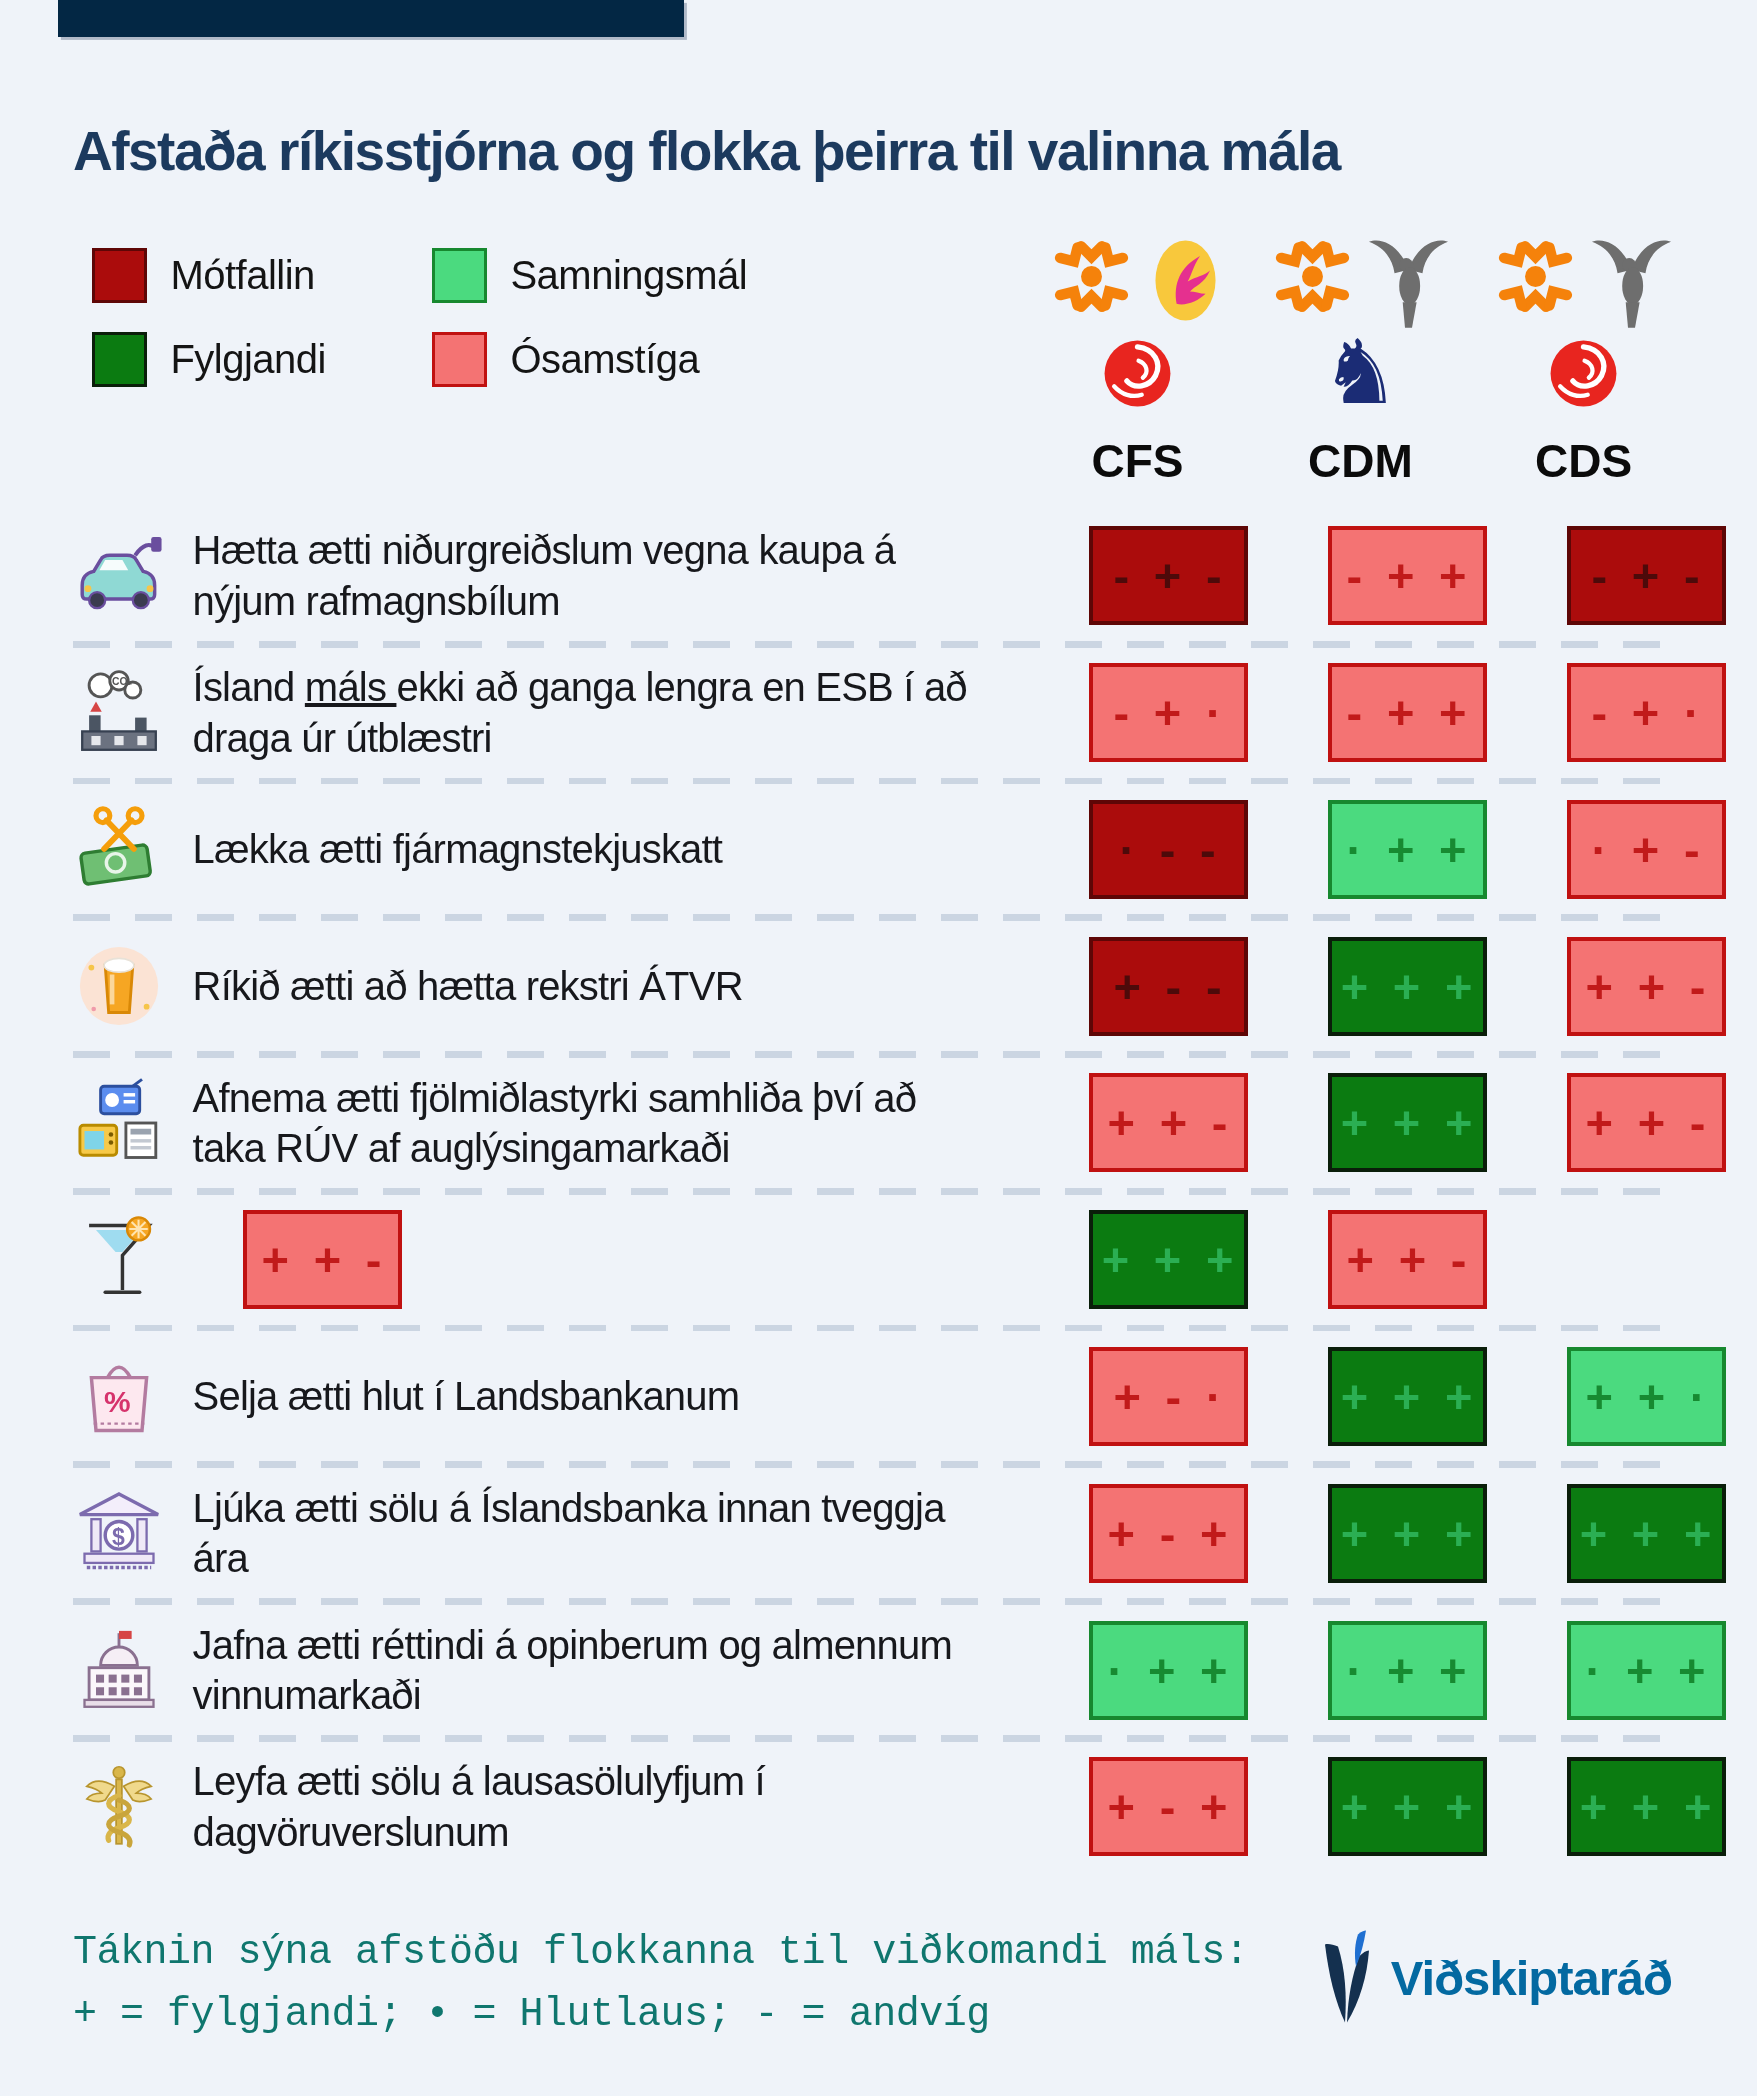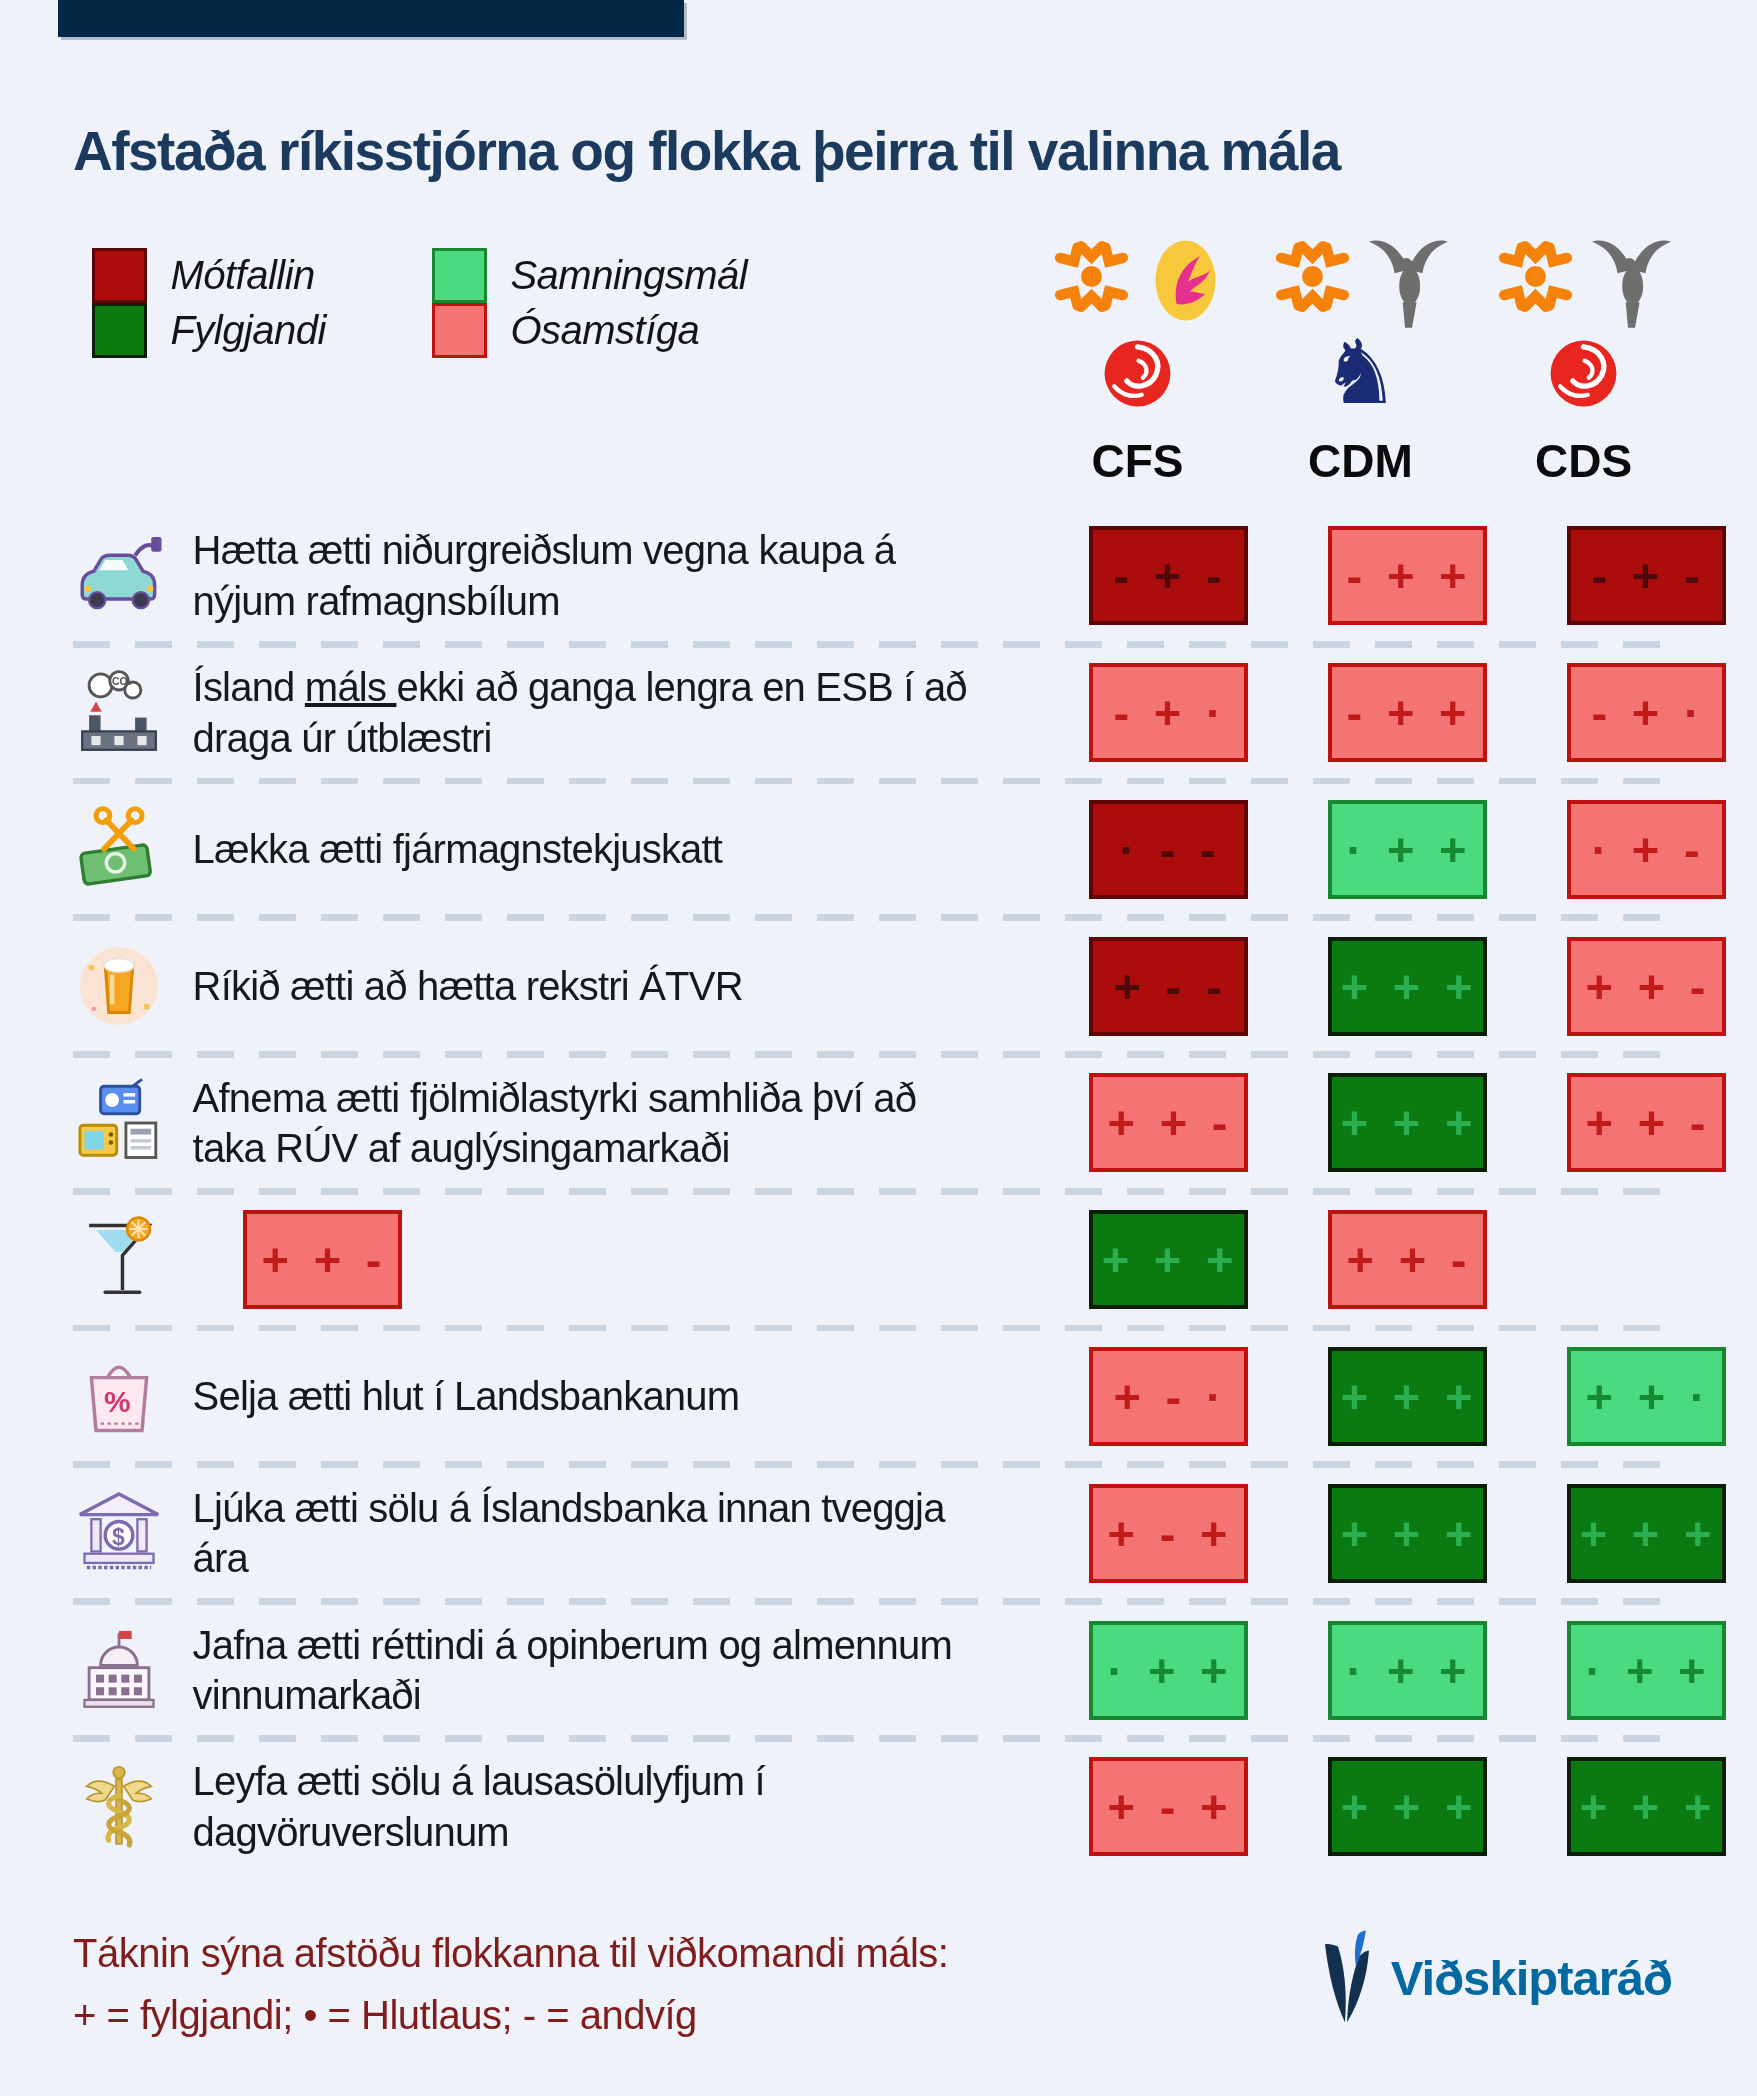--- a/index.html
+++ b/index.html
@@ -30,21 +30,21 @@
     margin:47px 73px 0 73px;
     align-items:end;
   }
   .legend{
     grid-column:1/3;
     align-self:start;
     margin-top:17.5px;
     padding-left:19.4px;
     display:grid;
     grid-template-columns:340px auto;
-    font-style:italic;
+    row-gap:29px;
   }
   .legend-item{display:flex;align-items:center;}
   .swatch{
     width:49px;height:49px;border:3.9px solid;flex:0 0 auto;
     margin-right:23px;
   }
   .legend-label{font-size:40px;color:#141414;letter-spacing:-0.5px;}
   .party-col{
     width:161px;margin-left:62px;
     display:flex;flex-direction:column;align-items:center;
@@ -82,21 +82,21 @@
   .sep{
     height:6.8px;
     background:repeating-linear-gradient(90deg,#CBD5E2 0 37px,transparent 37px 62px);
   }
   
   .footer{
     margin:50px 85px 0 73px;
     display:flex;justify-content:space-between;align-items:flex-start;
   }
   .footnote{
-    font-size:40px;color:#7f1d1d;line-height:1.55;letter-spacing:-0.5px;
+    font-size:40px;color:#0f766e;line-height:1.55;letter-spacing:-0.5px;font-family:Liberation Mono, monospace;
   }
   .brand{display:flex;align-items:center;margin-top:5.8px;}
   .brand-name{
     font-size:49px;font-weight:bold;color:#0369a1;letter-spacing:-1px;margin-left:13.6px;
   }
   svg{display:block;}
 </style>
 </head>
 <body>
 

